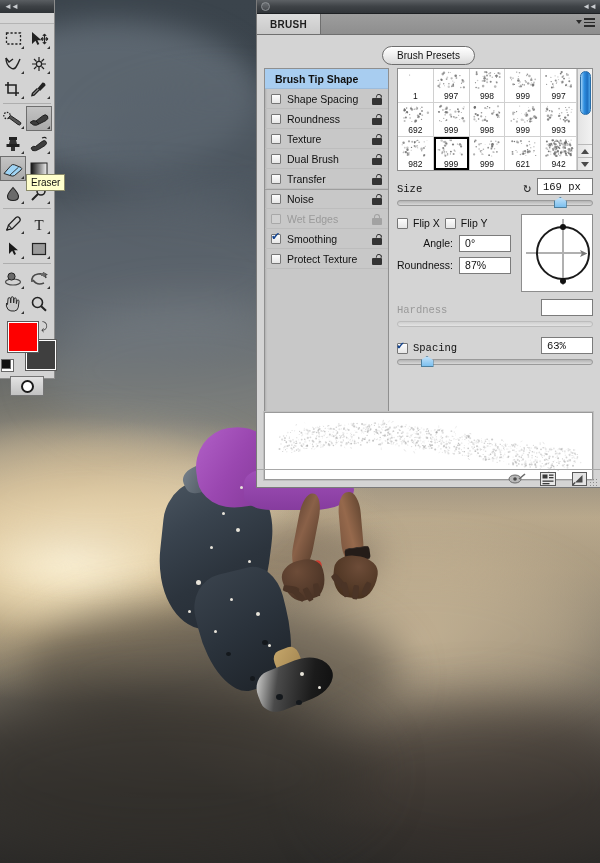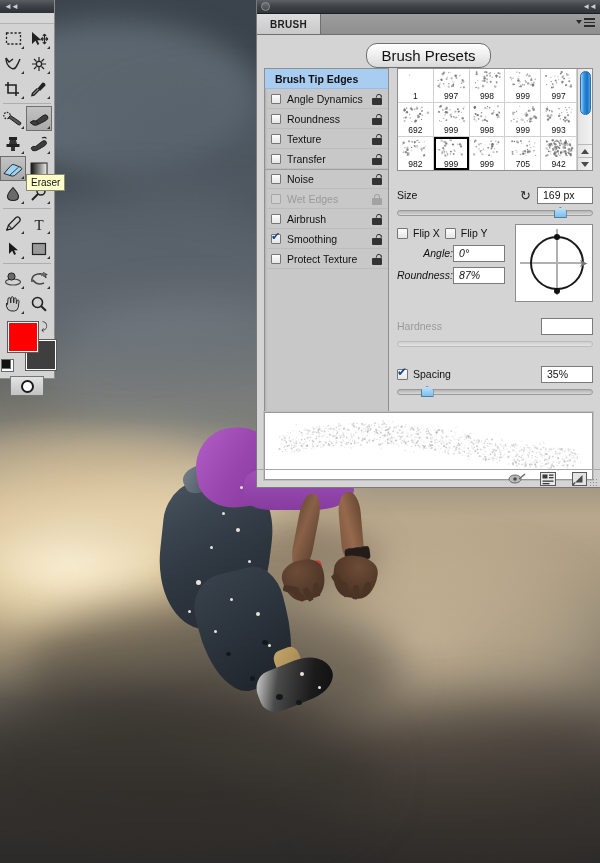--- a/index.html
+++ b/index.html
@@ -235,21 +235,21 @@
     display: flex; align-items: center; gap: 2px;
   }
   .bp-menu .tri { width: 0; height: 0; border-left: 3px solid transparent; border-right: 3px solid transparent; border-top: 4px solid #2b2b2b; }
   .bp-menu .lines { display: flex; flex-direction: column; gap: 2px; }
   .bp-menu .lines i { display: block; width: 11px; height: 1.6px; background: #2b2b2b; }
 
   .bp-body { position: relative; height: 453px; padding: 7px 7px 0 7px; }
 
   .presets-btn-wrap { display: flex; justify-content: center; height: 26px; align-items: center; }
   .presets-btn {
-    font-size: 15px; color: #111; padding: 3px 14px;
+    font-size: 10px; color: #111; padding: 3px 14px;
     background: linear-gradient(to bottom, #ffffff 0%, #f0f0f0 45%, #d9d9d9 100%);
     border: 1px solid #6e6e6e; border-radius: 11px;
     box-shadow: 0 1px 0 rgba(255,255,255,0.8) inset;
     cursor: pointer;
   }
 
   .bp-cols { display: flex; gap: 8px; }
 
   .opt-list {
     width: 126px; height: 345px;
@@ -324,21 +324,21 @@
   }
   .grid-sb .arrowbox { position: absolute; left: 0; bottom: 0; width: 100%; }
   .grid-sb .ar {
     height: 13px; display: flex; align-items: center; justify-content: center;
     border-top: 1px solid #b9b9b9;
   }
   .grid-sb .ar i { width: 0; height: 0; border-left: 4px solid transparent; border-right: 4px solid transparent; }
   .grid-sb .up i { border-bottom: 5px solid #4a4a4a; }
   .grid-sb .dn i { border-top: 5px solid #4a4a4a; }
 
-  .row-line { display: flex; align-items: center; height: 20px; margin-top: 14px; }
+  .row-line { display: flex; align-items: flex-end; height: 20px; margin-top: 4px; font-family: Liberation Mono, monospace; }
   .lbl { font-size: 10.5px; color: #111; }
   .lbl.dis { color: #9a9a9a; }
   .spacer { flex: 1 1 auto; }
   .numbox {
     width: 56px; height: 17px; background: #fff; border: 1px solid #7b7b7b;
     font-size: 10.5px; color: #111; display: flex; align-items: center;
     padding-left: 5px;
   }
   .numbox.sm { width: 52px; }
   .numbox.empty { width: 52px; }
@@ -364,21 +364,21 @@
     background: linear-gradient(to bottom, #fdfdfd, #e6e6e6);
     border: 1px solid #767676; border-radius: 1px; position: relative;
   }
   .cbx.on::after {
     content: "✔"; position: absolute; left: -1px; top: -4px;
     font-size: 12px; color: #16458f; line-height: 12px;
   }
 
   .angle-block { display: flex; gap: 10px; margin-top: 5px; }
   .angle-fields { flex: 1 1 auto; }
-  .af-row { display: flex; align-items: center; justify-content: flex-end; height: 22px; font-style: italic; }
+  .af-row { display: flex; align-items: center; justify-content: flex-end; gap: 6px; height: 22px; }
   .dial {
     width: 84px; height: 78px; background: #fff; border: 1px solid #8d8d8d;
     position: relative;
   }
   .dial .ring {
     position: absolute; left: 14px; top: 11px; width: 54px; height: 54px;
     border: 2.5px solid #1a1a1a; border-radius: 50%;
   }
   .dial .hline { position: absolute; left: 4px; right: 9px; top: 37px; height: 1.5px; background: #b0b0b0; }
   .dial .vline { position: absolute; top: 4px; bottom: 6px; left: 40px; width: 1.5px; background: #b0b0b0; }
@@ -715,41 +715,49 @@
   <div class="bp-body">
 
     <div class="presets-btn-wrap">
       <div class="presets-btn">Brush Presets</div>
     </div>
 
     <div class="bp-cols">
 
       <div class="opt-list" id="opt-list">
           <div class="opt-row header">
-            <span class="opt-label">Brush Tip Edges</span>
+            <span class="opt-label">Brush Tip Shape</span>
           </div>
           <div class="opt-row">
             <span class="opt-cb"></span>
-            <span class="opt-label">Angle Dynamics</span>
+            <span class="opt-label">Shape Spacing</span>
             <span class="lock open">
               <i class="sh"></i>
               <i class="bd"></i>
             </span>
           </div>
           <div class="opt-row">
             <span class="opt-cb"></span>
             <span class="opt-label">Roundness</span>
             <span class="lock open">
               <i class="sh"></i>
               <i class="bd"></i>
             </span>
           </div>
           <div class="opt-row">
             <span class="opt-cb"></span>
             <span class="opt-label">Texture</span>
+            <span class="lock open">
+              <i class="sh"></i>
+              <i class="bd"></i>
+            </span>
+          </div>
+          <div class="opt-row">
+            <span class="opt-cb"></span>
+            <span class="opt-label">Dual Brush</span>
             <span class="lock open">
               <i class="sh"></i>
               <i class="bd"></i>
             </span>
           </div>
           <div class="opt-row">
             <span class="opt-cb"></span>
             <span class="opt-label">Transfer</span>
             <span class="lock open">
               <i class="sh"></i>
@@ -761,28 +769,20 @@
             <span class="opt-label">Noise</span>
             <span class="lock open">
               <i class="sh"></i>
               <i class="bd"></i>
             </span>
           </div>
           <div class="opt-row dis">
             <span class="opt-cb"></span>
             <span class="opt-label">Wet Edges</span>
             <span class="lock">
-              <i class="sh"></i>
-              <i class="bd"></i>
-            </span>
-          </div>
-          <div class="opt-row">
-            <span class="opt-cb"></span>
-            <span class="opt-label">Airbrush</span>
-            <span class="lock open">
               <i class="sh"></i>
               <i class="bd"></i>
             </span>
           </div>
           <div class="opt-row">
             <span class="opt-cb on"></span>
             <span class="opt-label">Smoothing</span>
             <span class="lock open">
               <i class="sh"></i>
               <i class="bd"></i>
@@ -1334,21 +1334,21 @@
                     <circle cx="21.6" cy="14.0" r="0.9" fill="#6e6e6e" opacity="0.58"></circle>
                     <circle cx="11.1" cy="3.9" r="1.3" fill="#6e6e6e" opacity="0.42"></circle>
                     <circle cx="10.0" cy="12.5" r="0.5" fill="#6e6e6e" opacity="0.79"></circle>
                     <circle cx="21.4" cy="7.7" r="0.8" fill="#6e6e6e" opacity="0.57"></circle>
                     <circle cx="19.9" cy="17.7" r="0.4" fill="#6e6e6e" opacity="0.88"></circle>
                     <circle cx="27.9" cy="8.8" r="0.7" fill="#6e6e6e" opacity="0.43"></circle>
                     <circle cx="15.6" cy="5.6" r="0.5" fill="#6e6e6e" opacity="0.59"></circle>
                     <circle cx="21.6" cy="11.8" r="0.7" fill="#6e6e6e" opacity="0.95"></circle>
                   </svg>
                 </div>
-                <div class="brush-num">705</div>
+                <div class="brush-num">621</div>
               </div>
               <div class="brush-cell">
                 <div class="brush-thumb">
                   <svg width="34" height="20" viewBox="0 0 34 20">
                     <circle cx="13.7" cy="11.8" r="0.6" fill="#6e6e6e" opacity="0.59"></circle>
                     <circle cx="16.7" cy="4.2" r="0.5" fill="#6e6e6e" opacity="0.92"></circle>
                     <circle cx="23.7" cy="15.2" r="0.9" fill="#6e6e6e" opacity="0.94"></circle>
                     <circle cx="23.2" cy="7.5" r="1.0" fill="#6e6e6e" opacity="0.57"></circle>
                     <circle cx="12.2" cy="4.0" r="0.6" fill="#6e6e6e" opacity="0.72"></circle>
                     <circle cx="24.0" cy="5.1" r="0.7" fill="#6e6e6e" opacity="0.89"></circle>
@@ -1528,21 +1528,21 @@
           <div class="numbox empty"></div>
         </div>
         <div class="slider dis">
           <div class="track"></div>
         </div>
 
         <div class="row-line">
           <span class="cbx on"></span>
           <span class="lbl" style="margin-left:5px">Spacing</span>
           <span class="spacer"></span>
-          <div class="numbox empty">35%</div>
+          <div class="numbox empty">63%</div>
         </div>
         <div class="slider">
           <div class="track"></div>
           <div class="knob" style="left:12%"></div>
         </div>
 
       </div>
     </div>
 
     <div class="preview-box">

